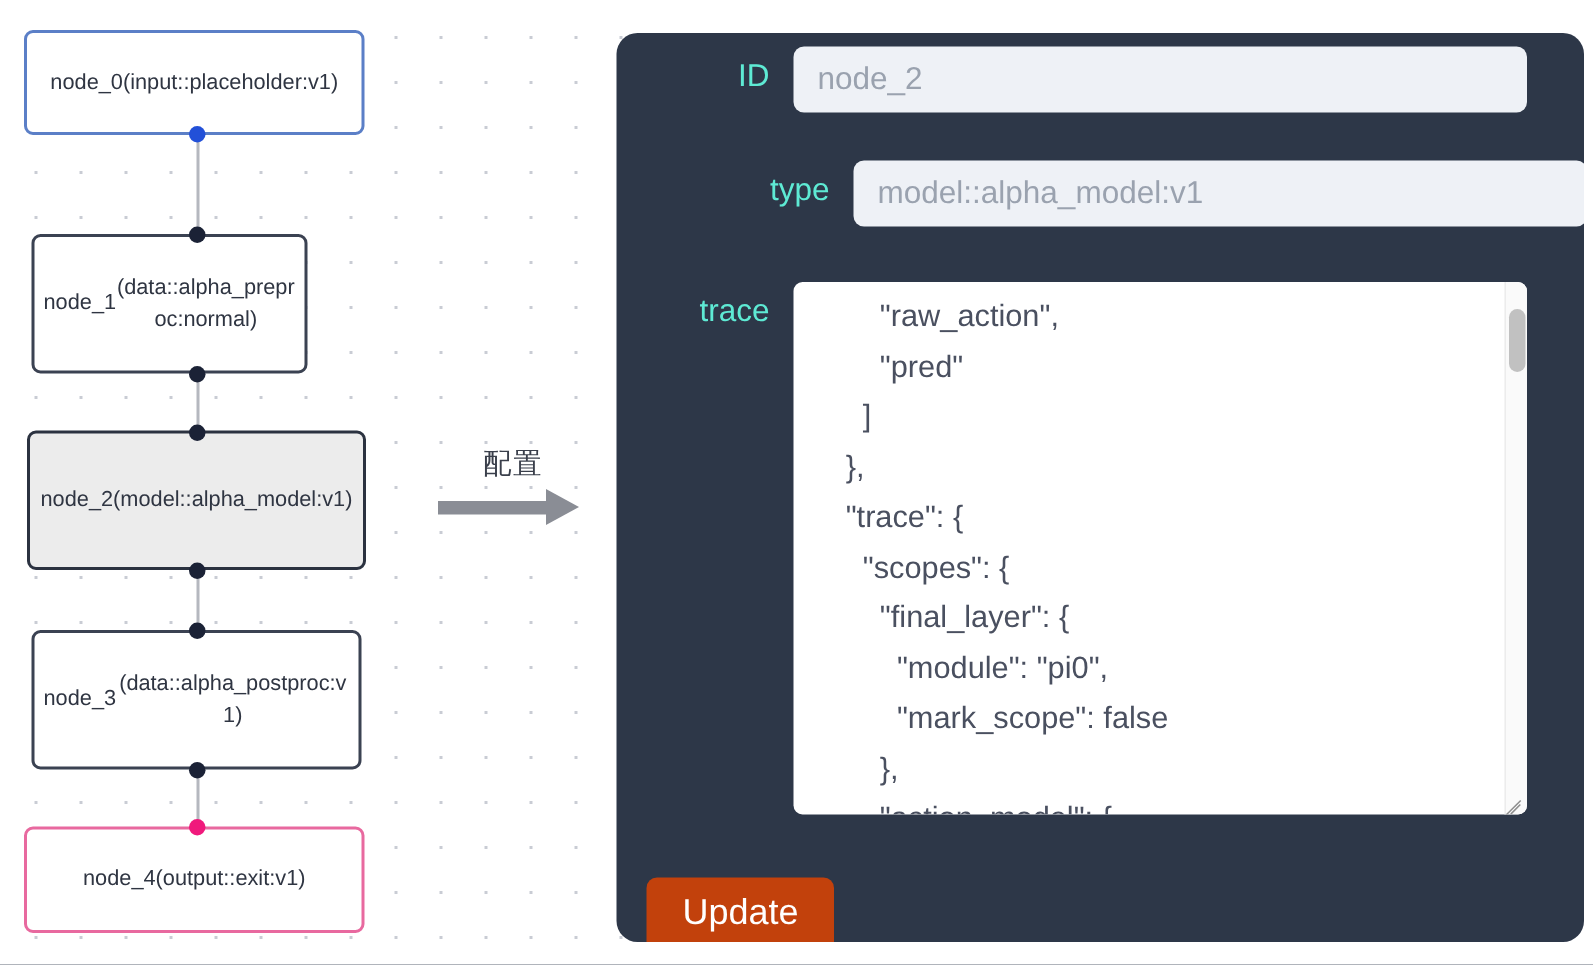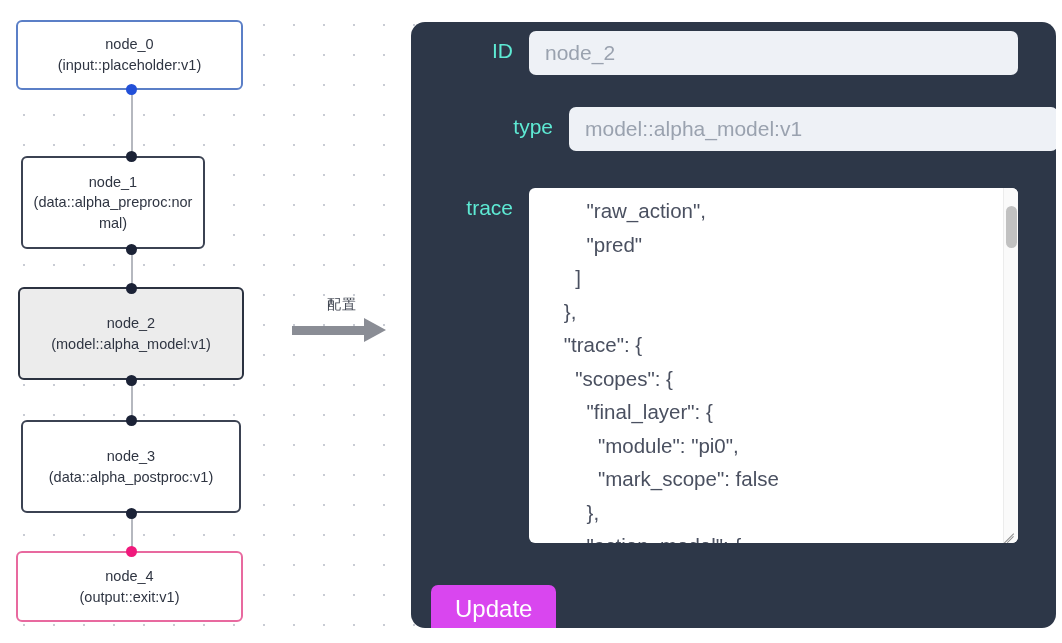--- a/index.html
+++ b/index.html
@@ -28,21 +28,21 @@
     background-position: 9px 10px;
   }
 
   
   .node {
     position: absolute;
     background: #ffffff;
     border: 2px solid #3b4252;
     border-radius: 6px;
     display: flex;
-    flex-direction: column;
+    flex-direction: row;
     align-items: center;
     justify-content: center;
     text-align: center;
     color: #2f3542;
     font-size: 14.5px;
     line-height: 1.42;
     padding: 18px 6px;
     overflow: hidden;
   }
   .node .n-id { white-space: nowrap; }
@@ -78,21 +78,21 @@
   
   #annotation {
     position: absolute;
     left: 286px; top: 296px;
     width: 112px;
     display: flex;
     flex-direction: column;
     align-items: center;
   }
   #annotation .anno-label {
-    font-size: 14px;
+    font-size: 19px;
     color: #3a3f4b;
     letter-spacing: 1px;
     margin-bottom: 4px;
     font-family: "DejaVu Sans", sans-serif;
   }
   .arrow-wrap { position: relative; width: 100px; height: 24px; }
   .arrow-shaft {
     position: absolute;
     left: 0; top: 8px;
     width: 76px; height: 9px;
@@ -201,21 +201,21 @@
     background: #8d8d8d;
     height: 1.4px;
     transform-origin: center;
   }
   .resize-grip i:nth-child(1) { width: 14px; left: 0px; top: 11px; transform: rotate(-45deg); }
   .resize-grip i:nth-child(2) { width:  9px; left: 4px; top: 12px; transform: rotate(-45deg); }
 
   #update-btn {
     position: absolute;
     left: 20px; top: 563px;
-    background: #d946ef;
+    background: #c2410c;
     color: #ffffff;
     border: none;
     border-radius: 7px;
     font-size: 24px;
     font-family: "Liberation Sans", sans-serif;
     padding: 10px 24px 12px 24px;
     cursor: pointer;
     outline: none;
   }
 </style>

